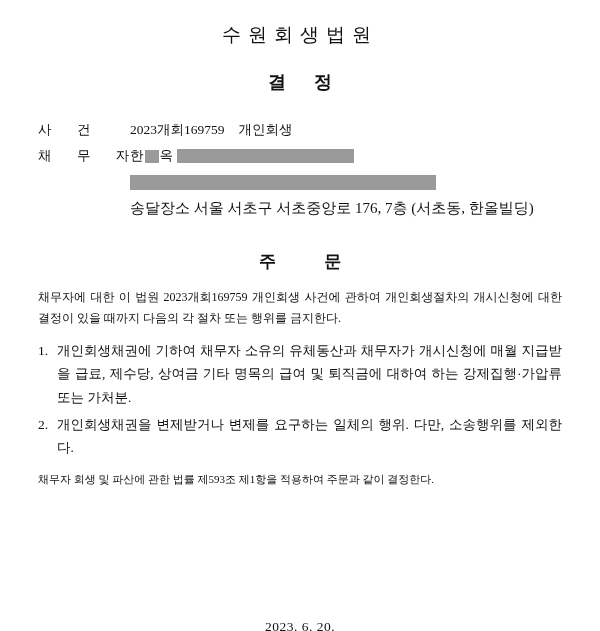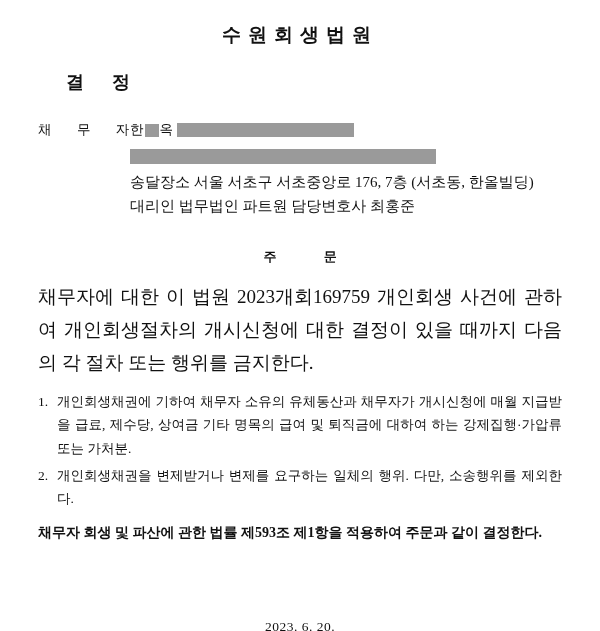--- a/index.html
+++ b/index.html
@@ -17,27 +17,27 @@
   .page {
     position: relative;
     width: 600px;
     height: 631px;
     box-sizing: border-box;
     padding: 0 38px;
   }
   .court-title {
     text-align: center;
     font-size: 19px;
-    font-weight: bold;
+    font-weight: normal;
     letter-spacing: 7px;
     margin-top: 22px;
     margin-bottom: 0;
   }
   .doc-type {
-    text-align: left;
+    text-align: center;
     font-size: 18px;
     font-weight: bold;
     letter-spacing: 28px;
     text-indent: 28px;
     margin-top: 22px;
     margin-bottom: 0;
   }
   .field-block {
     margin-top: 26px;
   }
@@ -88,29 +88,29 @@
     height: 15px;
   }
   .sub-line {
     font-size: 15px;
     line-height: 1.6;
     padding-left: 92px;
     white-space: nowrap;
   }
   .section-head {
     text-align: center;
-    font-size: 13px;
+    font-size: 17px;
     font-weight: bold;
     letter-spacing: 22px;
     text-indent: 22px;
     margin-top: 30px;
     margin-bottom: 14px;
   }
   .para {
-    font-size: 19px;
+    font-size: 12px;
     line-height: 1.75;
     text-align: justify;
     margin: 0 0 6px 0;
   }
   .ordered {
     margin: 10px 0 0 0;
     padding: 0;
     list-style: none;
     font-size: 13.5px;
     line-height: 1.75;
@@ -120,24 +120,23 @@
     margin-bottom: 3px;
   }
   .ordered .num {
     flex: 0 0 19px;
   }
   .ordered .txt {
     flex: 1 1 auto;
     text-align: justify;
   }
   .reason-para {
-    font-size: 14px;
+    font-size: 11px;
     line-height: 1.75;
     margin-top: 10px;
-    font-weight: bold;
   }
   .date {
     position: absolute;
     left: 0;
     right: 0;
     bottom: 18px;
     text-align: center;
     font-size: 13.5px;
     letter-spacing: 0.5px;
   }
@@ -146,37 +145,43 @@
 <body>
 
 <div class="page">
 
   <div class="court-title">수원회생법원</div>
 
   <div class="doc-type">결정</div>
 
   <div class="field-block">
 
+    <div class="field-row">
+      <div class="field-label">사        건</div>
+      <div class="field-value">
+        <span class="case-no">2023개회169759</span>
+        <span>개인회생</span>
+      </div>
+    </div>
 
     <div class="field-row">
       <div class="field-label">채  무  자</div>
       <div class="field-value">
         <span>한</span>
         <span class="redact redact-name"></span>
         <span>옥</span>
         <span class="redact redact-tail"></span>
       </div>
     </div>
 
     <div class="redact-bar-row">
       <span class="redact redact-wide"></span>
     </div>
 
     <div class="sub-line">송달장소   서울 서초구 서초중앙로 176, 7층 (서초동, 한올빌딩)</div>
-    <div class="sub-line">대리인 법무법인 파트원 담당변호사 최홍준</div>
 
   </div>
 
   <div class="section-head">주        문</div>
 
   <p class="para">채무자에 대한 이 법원 2023개회169759 개인회생 사건에 관하여 개인회생절차의 개시신청에 대한 결정이 있을 때까지 다음의 각 절차 또는 행위를 금지한다.</p>
 
   <ul class="ordered">
     <li>
       <span class="num">1.</span>

